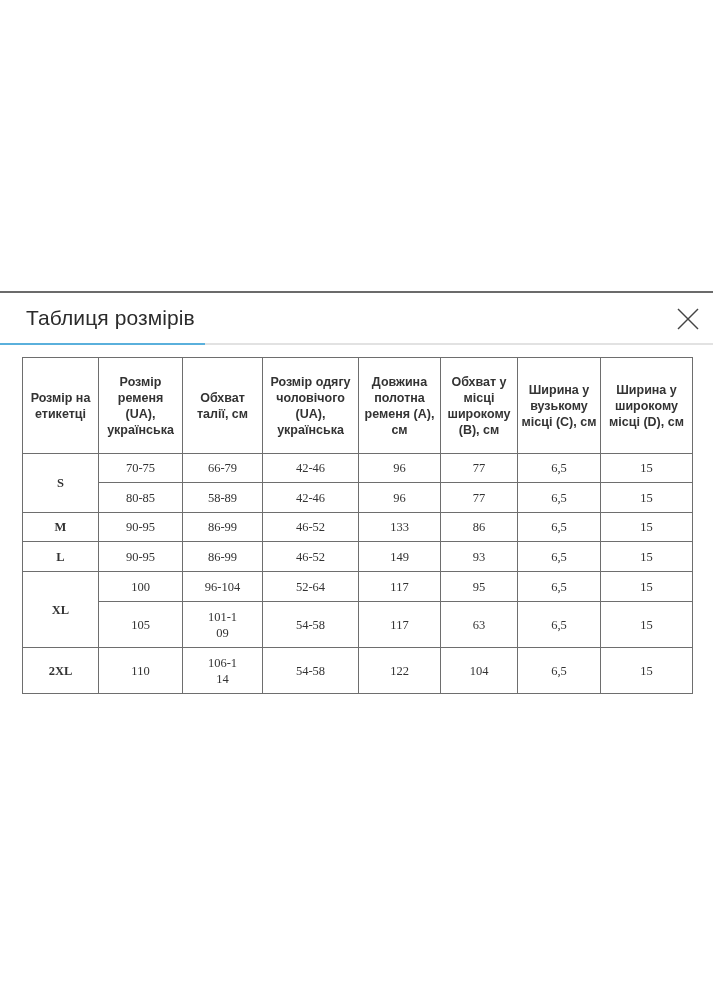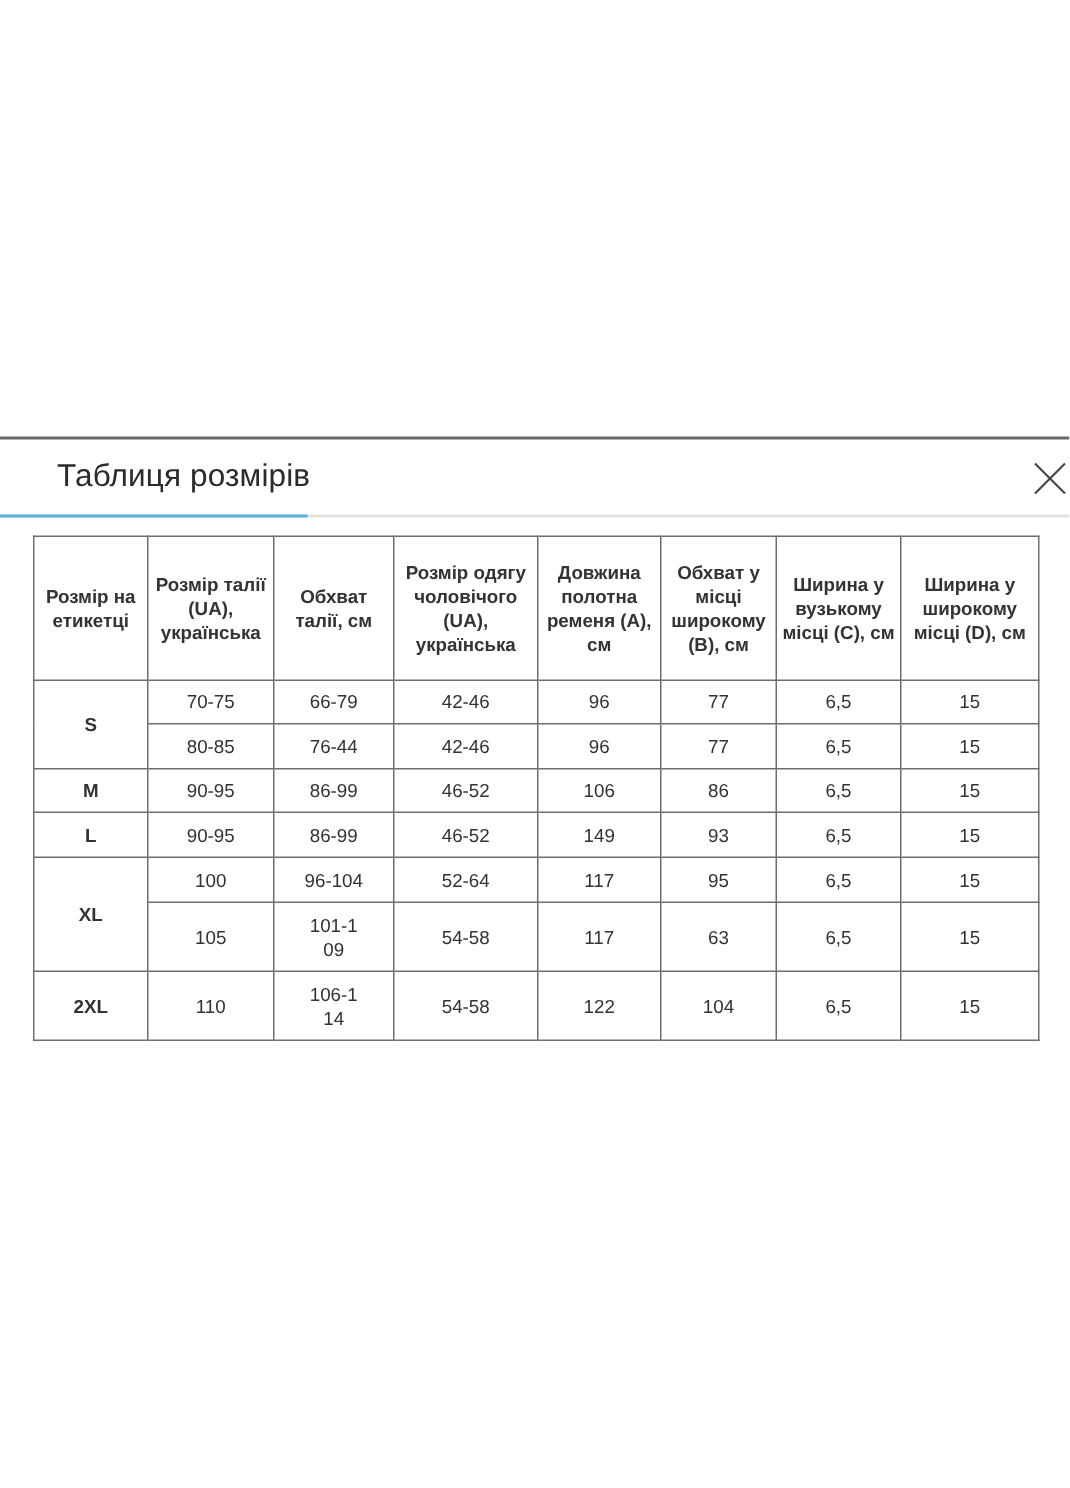--- a/index.html
+++ b/index.html
@@ -10,21 +10,21 @@
       overflow: hidden;
       font-family: "Liberation Sans", sans-serif;
       color: #333333;
     }
     .page { position: relative; width: 713px; height: 992px; background: #fff; }
     .top-border {
       position: absolute; left: 0; top: 291px; width: 713px; height: 2px;
       background: #6b6b6b;
     }
     .modal-header {
-      position: absolute; left: 16px; top: 293px; width: 659px; height: 52px;
+      position: absolute; left: 4px; top: 293px; width: 659px; height: 52px;
     }
     .modal-title {
       position: absolute; left: 22px; top: 13px;
       font-size: 21px; color: #2b2b2b; font-weight: normal;
       letter-spacing: 0.1px;
     }
     .close-button {
       position: absolute; left: 672px; top: 14px; width: 24px; height: 24px;
       cursor: pointer;
     }
@@ -48,21 +48,21 @@
       text-align: center;
       vertical-align: middle;
       padding: 0 3px;
     }
     table.size-table th {
       font-weight: bold;
       line-height: 16px;
       height: 96px;
       color: #333;
     }
-    table.size-table td { line-height: 16px; }
+    table.size-table td { line-height: 16px; font-family: Liberation Serif, serif; }
     table.size-table td.size-label { font-weight: bold; }
     tr.r30 td { height: 30px; margin-left: 12px; }
     tr.r29 td { height: 29px; }
     tr.r46 td { height: 46px; }
   </style>
 </head>
 <body>
 
 <div class="page">
   <div class="top-border"></div>
@@ -87,21 +87,21 @@
       <col style="width:80px">
       <col style="width:96px">
       <col style="width:82px">
       <col style="width:77px">
       <col style="width:83px">
       <col style="width:92px">
     </colgroup>
     <thead>
       <tr>
         <th>Розмір на етикетці</th>
-        <th>Розмір талії (UA), українська</th>
+        <th>Розмір ременя (UA), українська</th>
         <th>Обхват талії, см</th>
         <th>Розмір одягу чоловічого (UA), українська</th>
         <th>Довжина полотна ременя (A), см</th>
         <th>Обхват у місці широкому (B), см</th>
         <th>Ширина у вузькому місці (C), см</th>
         <th>Ширина у широкому місці (D), см</th>
       </tr>
     </thead>
     <tbody>
       <tr class="r29">
@@ -109,33 +109,33 @@
         <td>70-75</td>
         <td>66-79</td>
         <td>42-46</td>
         <td>96</td>
         <td>77</td>
         <td>6,5</td>
         <td>15</td>
       </tr>
       <tr class="r30">
         <td>80-85</td>
-        <td>76-44</td>
+        <td>58-89</td>
         <td>42-46</td>
         <td>96</td>
         <td>77</td>
         <td>6,5</td>
         <td>15</td>
       </tr>
       <tr class="r29">
         <td class="size-label">M</td>
         <td>90-95</td>
         <td>86-99</td>
         <td>46-52</td>
-        <td>106</td>
+        <td>133</td>
         <td>86</td>
         <td>6,5</td>
         <td>15</td>
       </tr>
       <tr class="r30">
         <td class="size-label">L</td>
         <td>90-95</td>
         <td>86-99</td>
         <td>46-52</td>
         <td>149</td>

